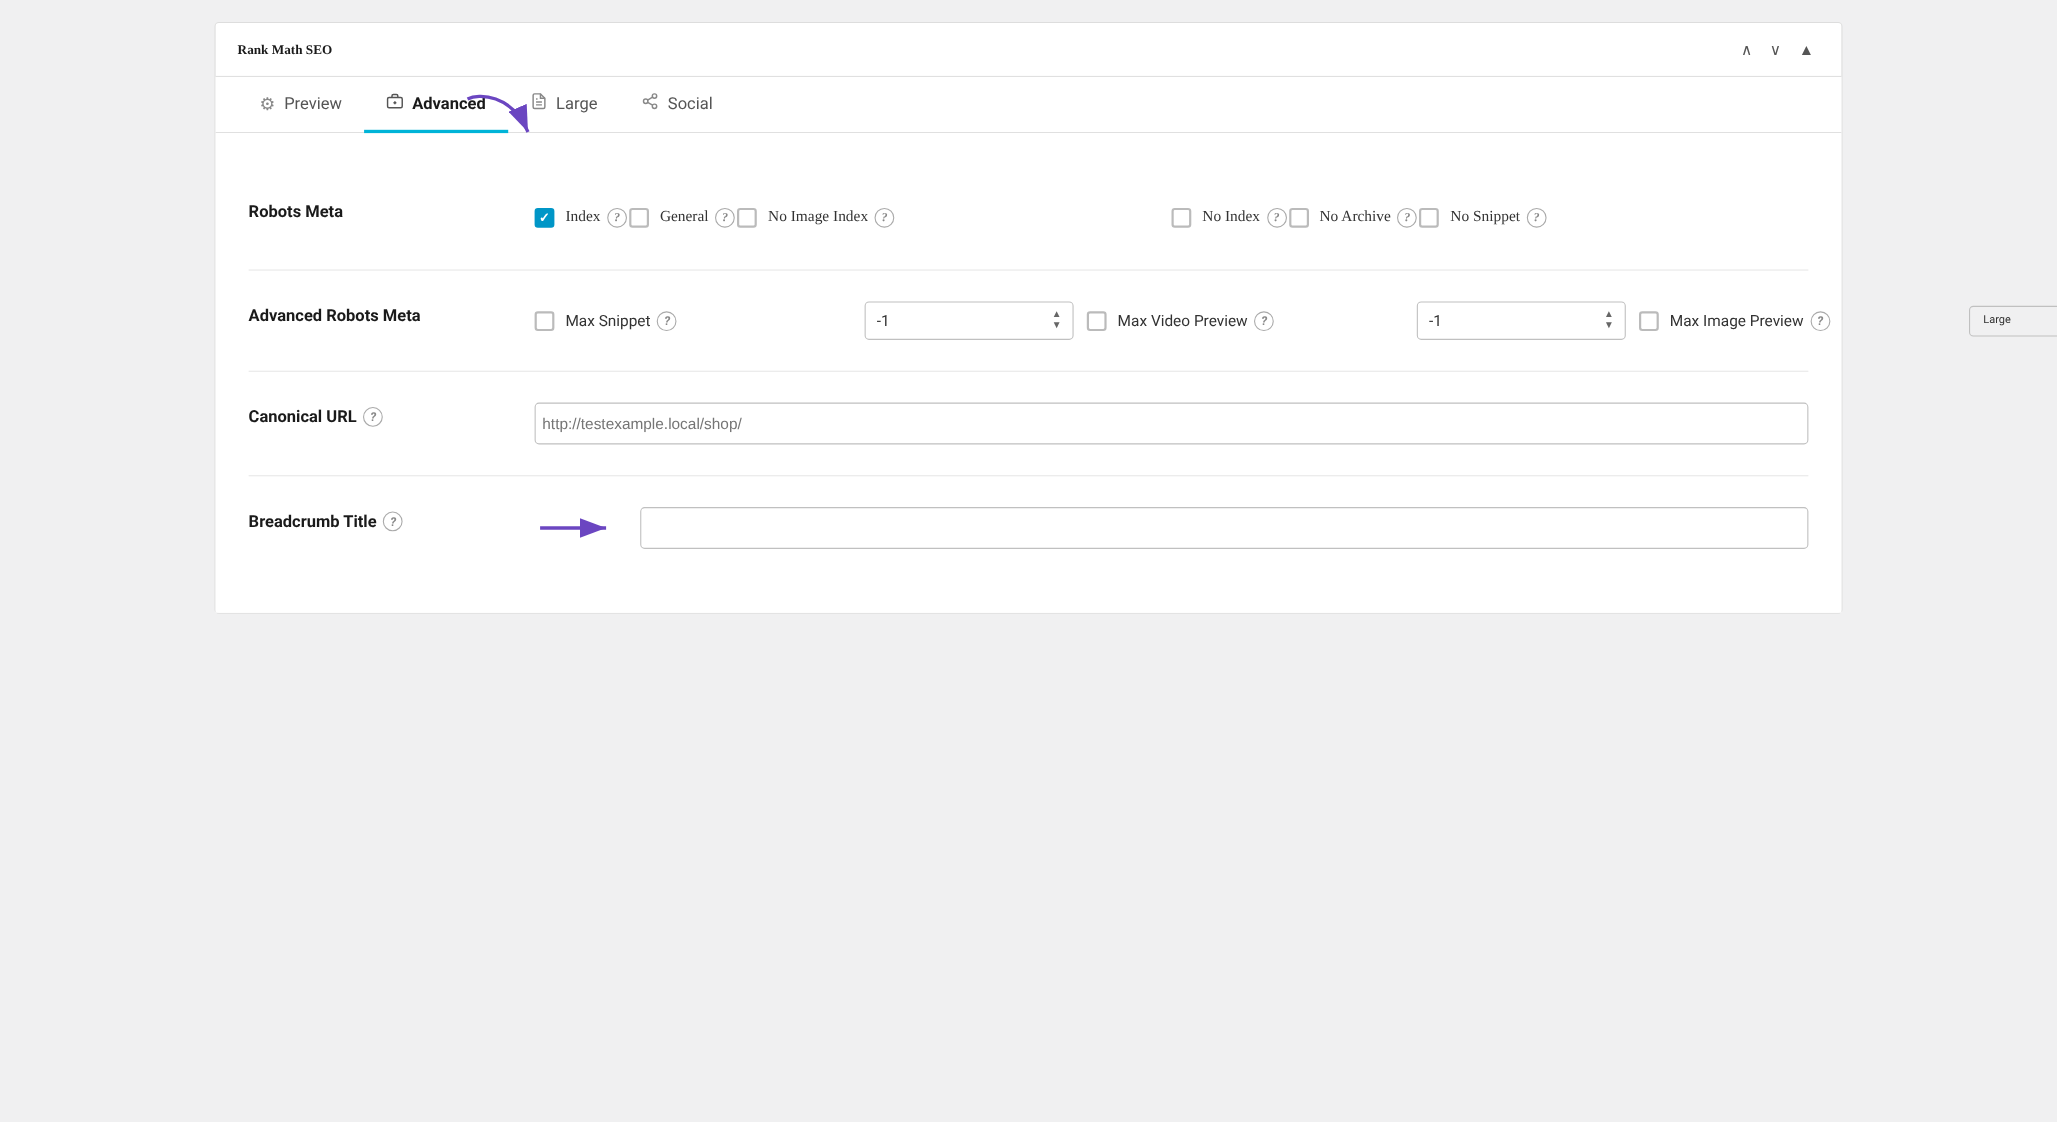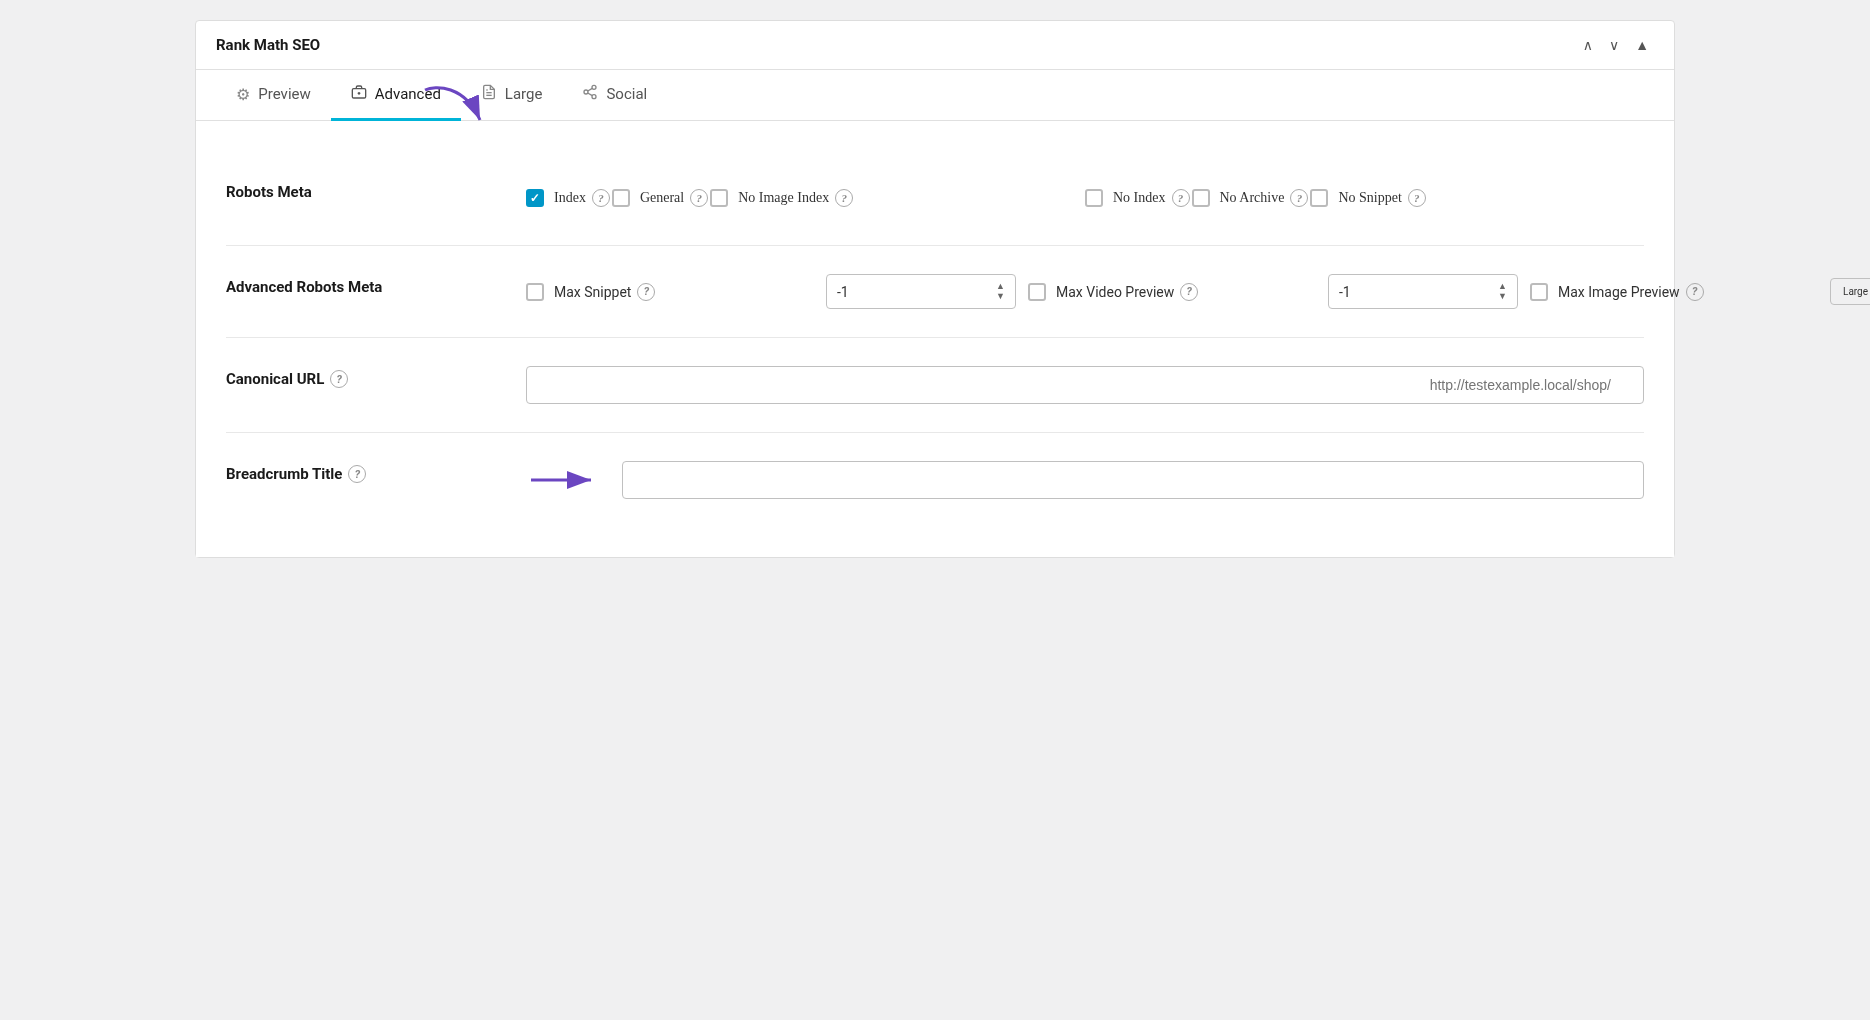--- a/index.html
+++ b/index.html
@@ -20,23 +20,24 @@
       max-width: 100%;
     }
     .panel-header {
       display: flex;
       justify-content: space-between;
       align-items: center;
       padding: 14px 20px;
       border-bottom: 1px solid #e0e0e0;
     }
     .panel-title {
-      font-size: 15px;
+      font-size: 12px;
       font-weight: 700;
       color: #1a1a1a;
+      font-family: Liberation Serif, serif;
     }
     .panel-controls {
       display: flex;
       gap: 6px;
     }
     .panel-control-btn {
       background: none;
       border: none;
       cursor: pointer;
       color: #555;
@@ -58,39 +59,38 @@
       cursor: pointer;
       font-size: 15px;
       color: #555;
       border-bottom: 3px solid transparent;
       margin-bottom: -1px;
       text-decoration: none;
     }
     .tab.active {
       color: #1a1a1a;
       border-bottom-color: #00b4d8;
-      font-weight: 400;
+      font-weight: 700;
     }
     .tab-icon {
       font-size: 16px;
       color: #888;
     }
     .tab.active .tab-icon {
       color: #555;
     }
     .content {
       padding: 30px 30px 30px 30px;
       background: #fff;
     }
     .section {
       display: flex;
       align-items: flex-start;
       padding: 28px 0;
       border-bottom: 1px solid #e8e8e8;
-      gap: 40px;
     }
     .section:last-child {
       border-bottom: none;
     }
     .section-label {
       font-weight: 700;
       font-size: 15px;
       color: #1a1a1a;
       min-width: 260px;
       padding-top: 4px;
@@ -205,26 +205,25 @@
       color: #333;
       width: 190px;
       display: flex;
       align-items: center;
       justify-content: space-between;
       cursor: pointer;
     }
     .text-input {
       border: 1.5px solid #c0c0c0;
       border-radius: 4px;
-      padding: 10px 32px;
+      padding: 10px 6px;
       font-size: 14px;
       color: #a21caf;
       width: 100%;
       outline: none;
-      text-align: right;
     }
     .panel-wrapper {
       position: relative;
       width: 1480px;
     }
     
     .arrow-top-wrapper {
       position: absolute;
       top: 60px;
       left: 220px;

